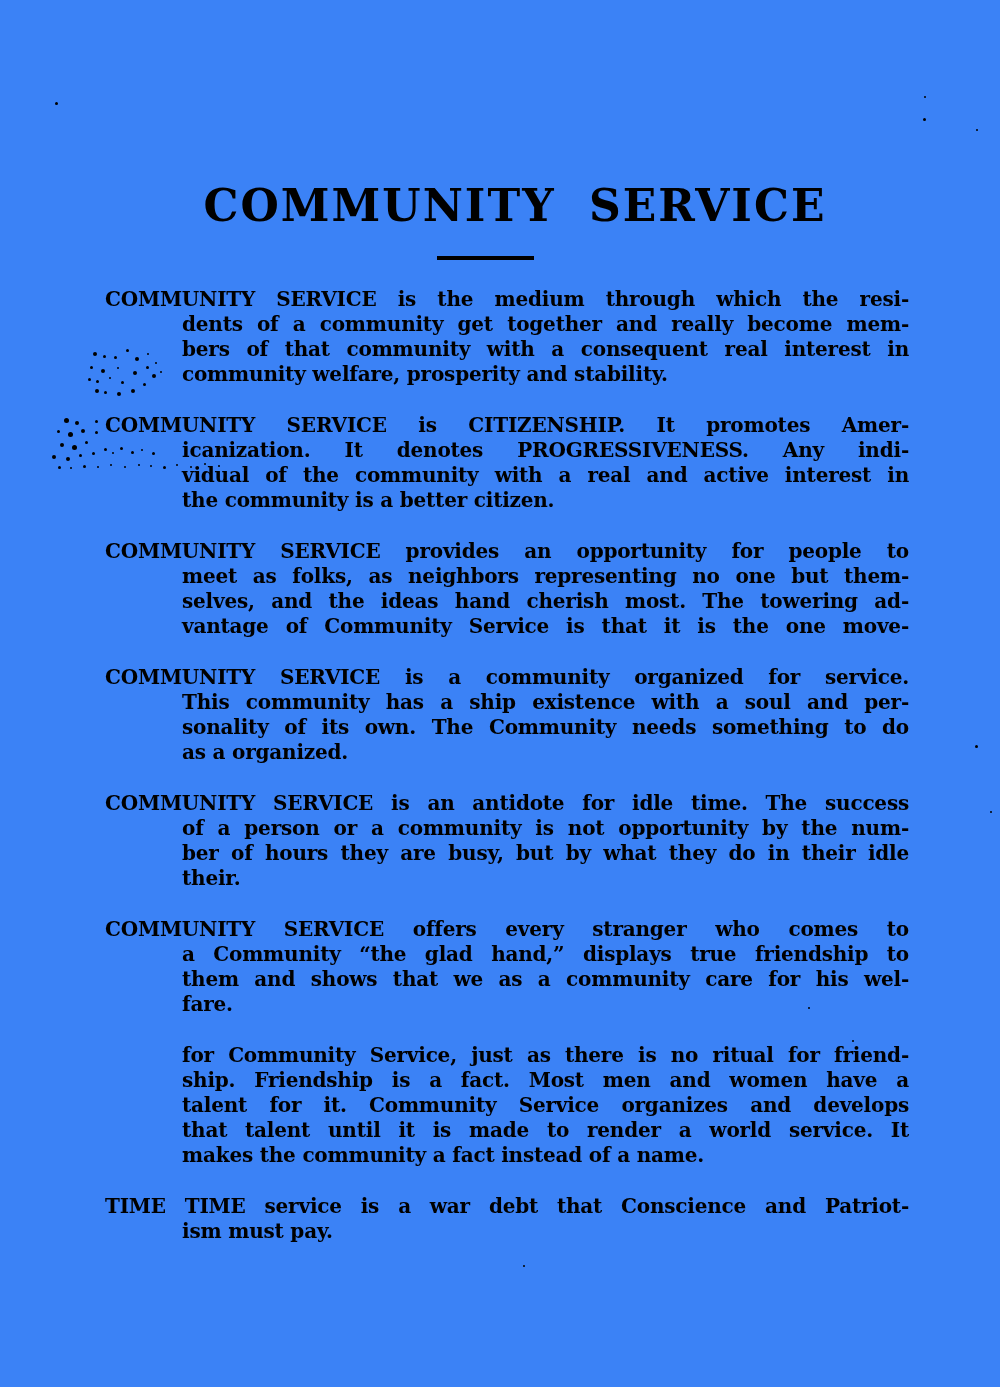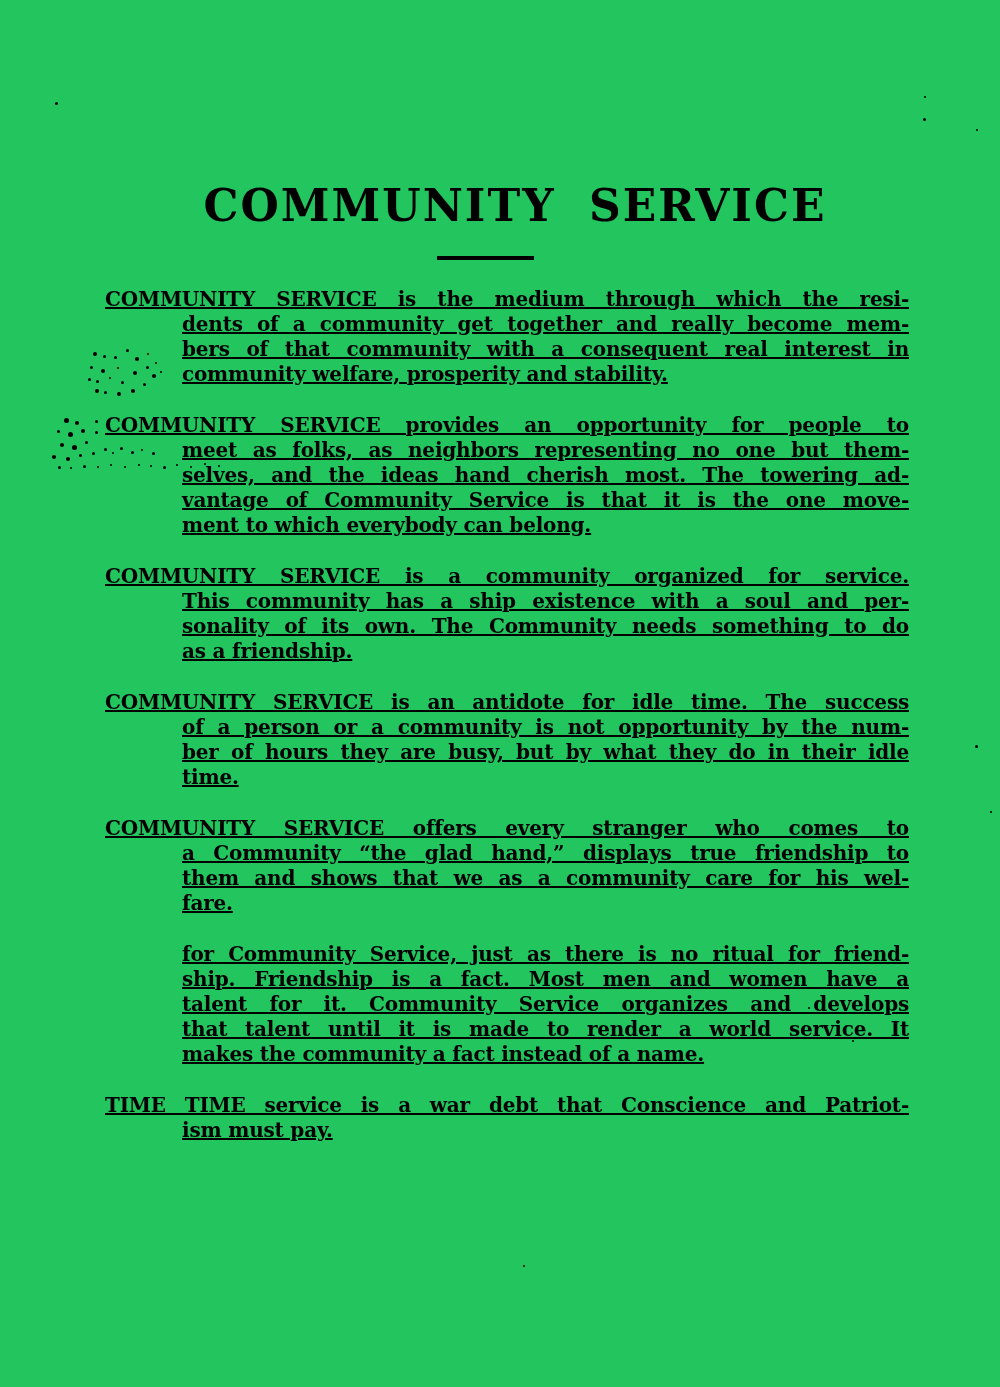--- a/index.html
+++ b/index.html
@@ -4,21 +4,21 @@
 <style>
   html, body {
     margin: 0;
     padding: 0;
     background: #ffffff;
   }
   .page {
     position: relative;
     width: 1000px;
     height: 1387px;
-    background: #22c55e;
+    background: #3b82f6;
     overflow: hidden;
     font-family: "DejaVu Serif", "Liberation Serif", serif;
     font-weight: bold;
     color: #000000;
   }
   .title {
     position: absolute;
     top: 182px;
     left: 15px;
     width: 1000px;
@@ -43,21 +43,20 @@
     position: absolute;
     top: 287px;
     left: 105px;
     width: 815px;
     font-size: 20px;
     line-height: 25px;
     letter-spacing: -0.2px;
   }
   .paragraph {
     margin: 0 11px 26px 0;
-    text-decoration: underline;
   }
   .line {
     text-align: justify;
     text-align-last: justify;
     white-space: normal;
   }
   .line.cont {
     padding-left: 77px;
   }
   .line.last {
@@ -76,37 +75,42 @@
   <h1 class="title">COMMUNITY SERVICE</h1>
   <div class="rule"></div>
   <div class="content" id="content">
       <div class="paragraph">
         <div class="line">COMMUNITY SERVICE is the medium through which the resi-</div>
         <div class="line cont">dents of a community get together and really become mem-</div>
         <div class="line cont">bers of that community with a consequent real interest in</div>
         <div class="line cont last">community welfare, prosperity and stability.</div>
       </div>
       <div class="paragraph">
+        <div class="line">COMMUNITY SERVICE is CITIZENSHIP.  It promotes Amer-</div>
+        <div class="line cont">icanization.  It denotes PROGRESSIVENESS.  Any indi-</div>
+        <div class="line cont">vidual of the community with a real and active interest in</div>
+        <div class="line cont last">the community is a better citizen.</div>
+      </div>
+      <div class="paragraph">
         <div class="line">COMMUNITY SERVICE provides an opportunity for people to</div>
         <div class="line cont">meet as folks, as neighbors representing no one but them-</div>
         <div class="line cont">selves, and the ideas hand cherish most.  The towering ad-</div>
         <div class="line cont">vantage of Community Service is that it is the one move-</div>
-        <div class="line cont last">ment to which everybody can belong.</div>
       </div>
       <div class="paragraph">
         <div class="line">COMMUNITY SERVICE is a community organized for service.</div>
         <div class="line cont">This community has a ship existence with a soul and per-</div>
         <div class="line cont">sonality of its own.  The Community needs something to do</div>
-        <div class="line cont last">as a friendship.</div>
+        <div class="line cont last">as a organized.</div>
       </div>
       <div class="paragraph">
         <div class="line">COMMUNITY SERVICE is an antidote for idle time.  The success</div>
         <div class="line cont">of a person or a community is not opportunity by the num-</div>
         <div class="line cont">ber of hours they are busy, but by what they do in their idle</div>
-        <div class="line cont last">time.</div>
+        <div class="line cont last">their.</div>
       </div>
       <div class="paragraph">
         <div class="line">COMMUNITY SERVICE offers every stranger who comes to</div>
         <div class="line cont">a Community “the glad hand,” displays true friendship to</div>
         <div class="line cont">them and shows that we as a community care for his wel-</div>
         <div class="line cont last">fare.</div>
       </div>
       <div class="paragraph">
         <div class="line cont">for Community Service, just as there is no ritual for friend-</div>
         <div class="line cont">ship.  Friendship is a fact.  Most men and women have a</div>

